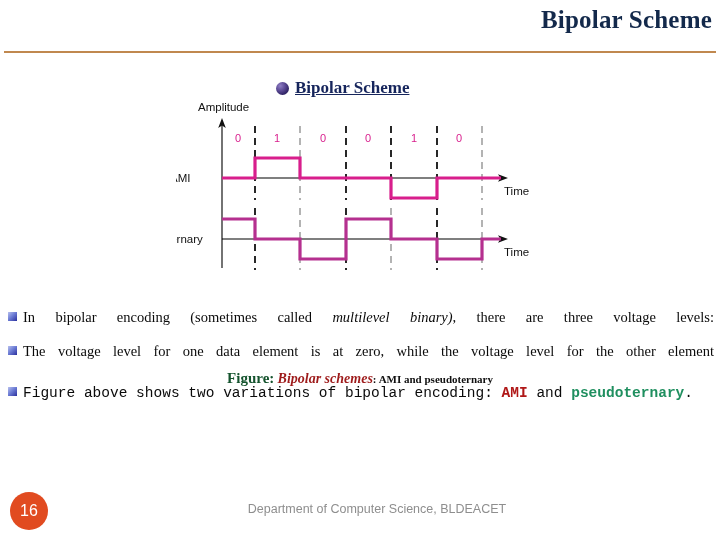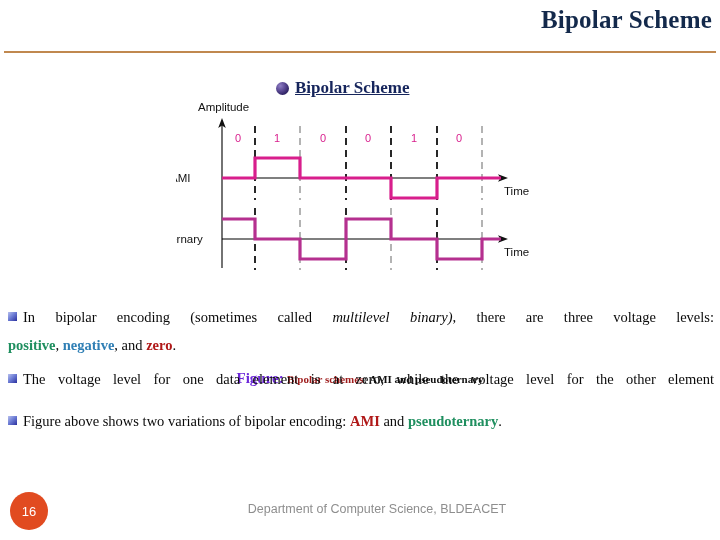--- a/index.html
+++ b/index.html
@@ -92,22 +92,22 @@
 
   #figure-caption {
     position: absolute;
     left: 0;
     top: 272px;
     width: 720px;
     text-align: center;
     font-family: "Liberation Serif", serif;
     font-size: 13px;
   }
-  .cap-fig { color: #6d28d9; font-weight: bold; font-size: 15px; }
-  .cap-red { color: #9e1b1b; font-weight: bold; font-size: 11px; }
+  .cap-fig { color: #14532d; font-weight: bold; font-size: 15px; }
+  .cap-red { color: #9e1b1b; font-weight: bold; font-size: 14px; font-style: italic; }
   .cap-blk { color: #101010; font-weight: bold; font-size: 11px; text-align: right; }
 
   
   #body-content {
     position: absolute;
     left: 8px;
     top: 303px;
     width: 706px;
     font-family: "Liberation Serif", serif;
     font-size: 14.5px;
@@ -143,21 +143,21 @@
   #page-badge {
     position: absolute;
     left: 10px;
     top: 4px;
     width: 38px;
     height: 38px;
     border-radius: 50%;
     background: #e14b20;
     color: #ffffff;
     font-family: "Liberation Sans", sans-serif;
-    font-size: 13px;
+    font-size: 16px;
     display: flex;
     align-items: center;
     justify-content: center;
   }
   #footer-text {
     position: absolute;
     left: 0;
     top: 14px;
     width: 720px;
     text-align: center;
@@ -231,32 +231,29 @@
     <span class="cap-fig">Figure:</span><span>&nbsp;</span><span class="cap-red">Bipolar schemes</span><span class="cap-blk">: AMI and pseudoternary</span>
   </div>
 </div>
 
 <div id="body-content">
 
   <div class="para">
     <div class="l1" style="text-align: justify; text-align-last: justify;">
       <span class="sq-bullet"></span><span>In bipolar encoding (sometimes called </span><span class="em-ital">multilevel binary)</span><span>, there are three voltage levels:</span>
     </div>
-    <div class="line-2">
-      <span class="c-green">positive</span><span>, </span><span class="c-blue">negative</span><span>, and </span><span class="c-red">zero</span><span>.</span>
-    </div>
   </div>
 
   <div class="para" style="margin-top:6px;">
     <div class="l1" style="text-align: justify; text-align-last: justify;">
       <span class="sq-bullet"></span><span>The voltage level for one data element is at zero, while the voltage level for the other element</span>
     </div>
   </div>
 
-  <div class="para" style="margin-top:14px;">
+  <div class="para" style="margin-top:14px;font-family:Liberation Mono, monospace;">
     <div>
       <span class="sq-bullet"></span><span>Figure above shows two variations of bipolar encoding: </span><span class="c-red">AMI</span><span> and </span><span class="c-green">pseudoternary</span><span>.</span>
     </div>
   </div>
 
 </div>
 
 <div id="footer">
   <div id="page-badge">16</div>
   <div id="footer-text">Department of Computer Science, BLDEACET</div>

